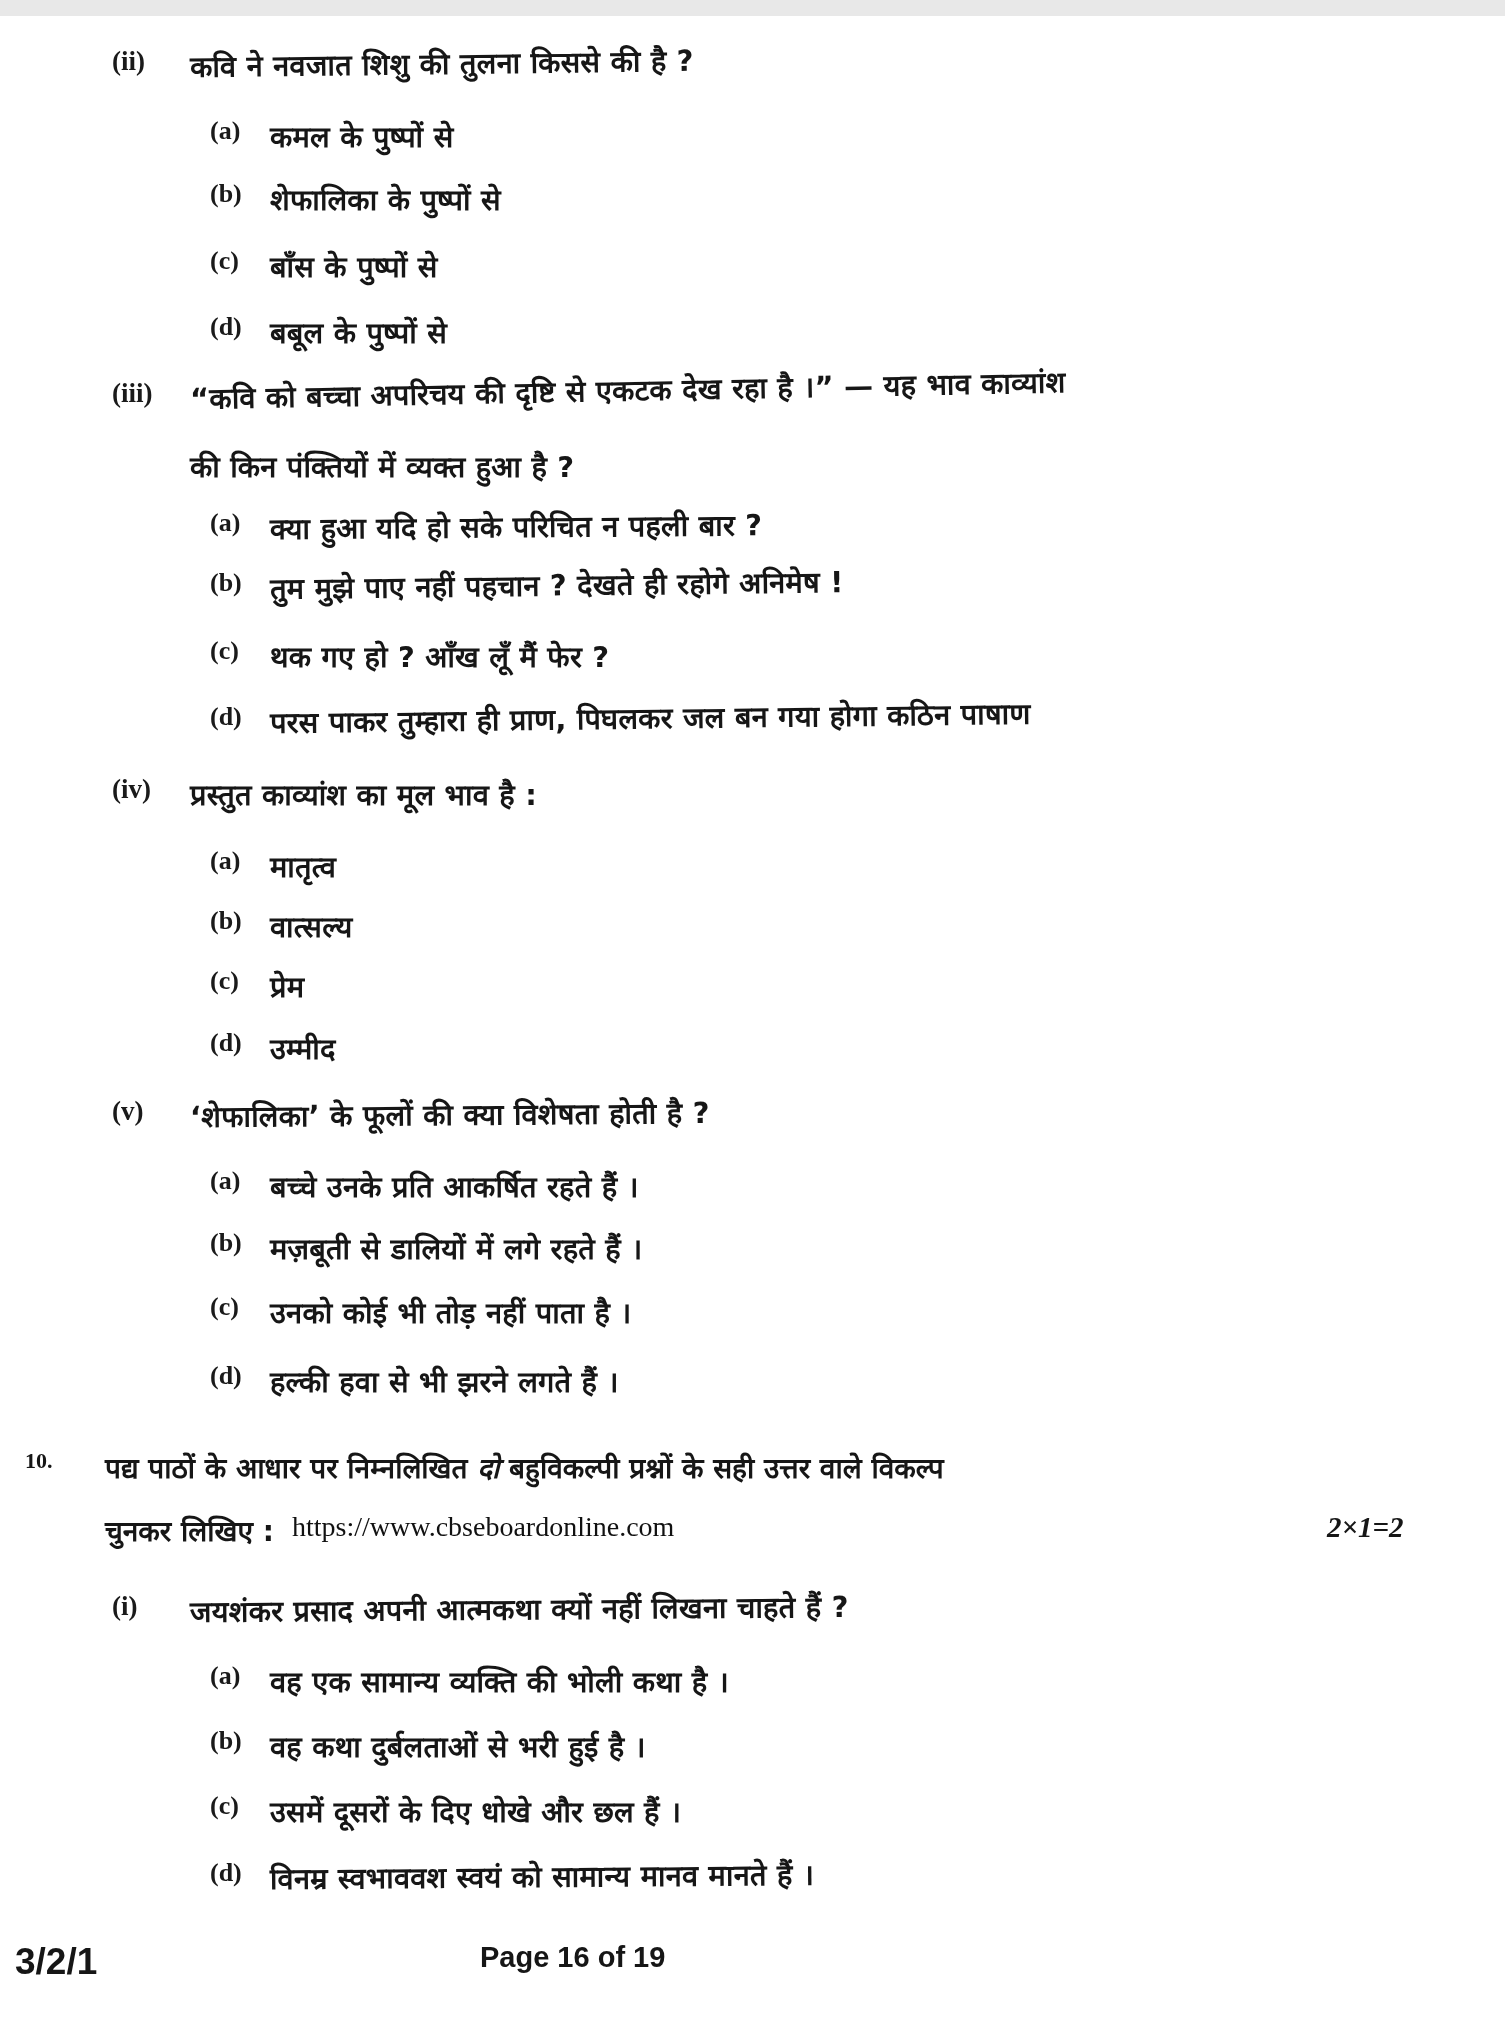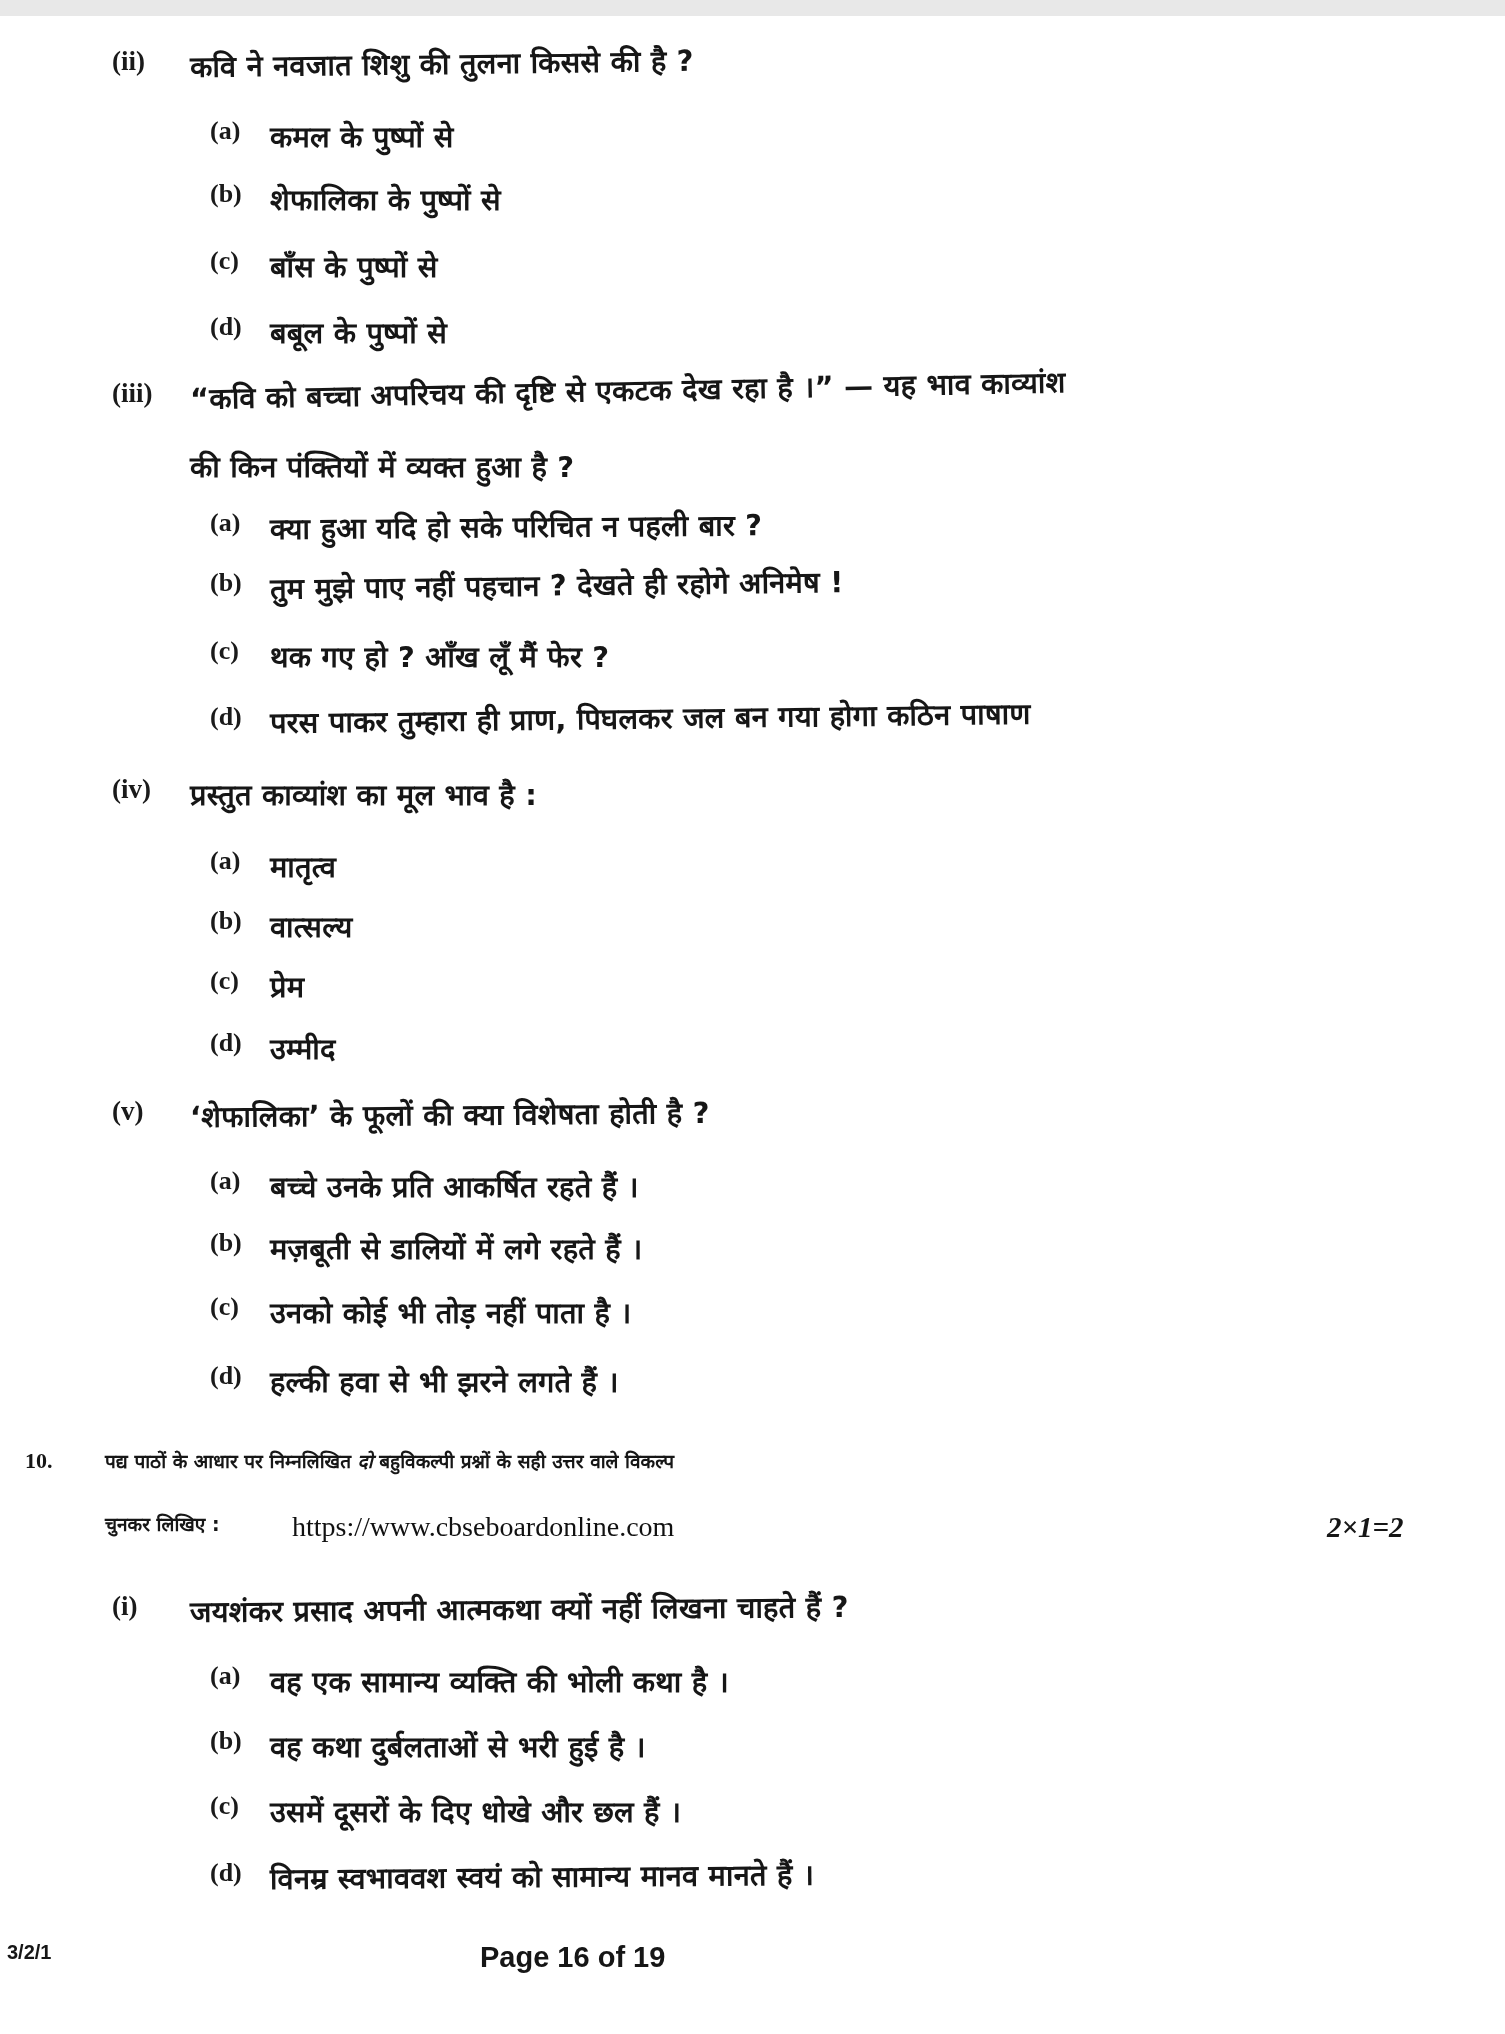--- a/index.html
+++ b/index.html
@@ -31,21 +31,21 @@
     font-size: 22px;
     font-weight: 700;
   }
   
   .stem {
     left: 190px;
     font-size: 29px;
     font-weight: 600;
     letter-spacing: 0.2px;
   }
-  .stem10 { left: 105px; font-size: 19px; font-weight: 600; }
+  .stem10 { left: 105px; font-size: 28px; font-weight: 600; }
   
   .letter {
     left: 210px;
     font-family: "Liberation Serif", serif;
     font-size: 26px;
     font-weight: 700;
     color: #1a1a1a;
   }
   
   .otext {
@@ -63,23 +63,23 @@
     color: #111;
   }
   .marks {
     left: 1327px;
     font-family: "Liberation Serif", serif;
     font-style: italic;
     font-size: 29px;
     font-weight: 600;
   }
   .footer-left {
-    left: 7px;
+    left: 15px;
     font-family: "Liberation Sans", sans-serif;
-    font-size: 20px;
+    font-size: 37px;
     font-weight: 700;
   }
   .footer-center {
     left: 480px;
     font-family: "Liberation Sans", sans-serif;
     font-size: 29px;
     font-weight: 700;
     text-align: right;
   }
   

